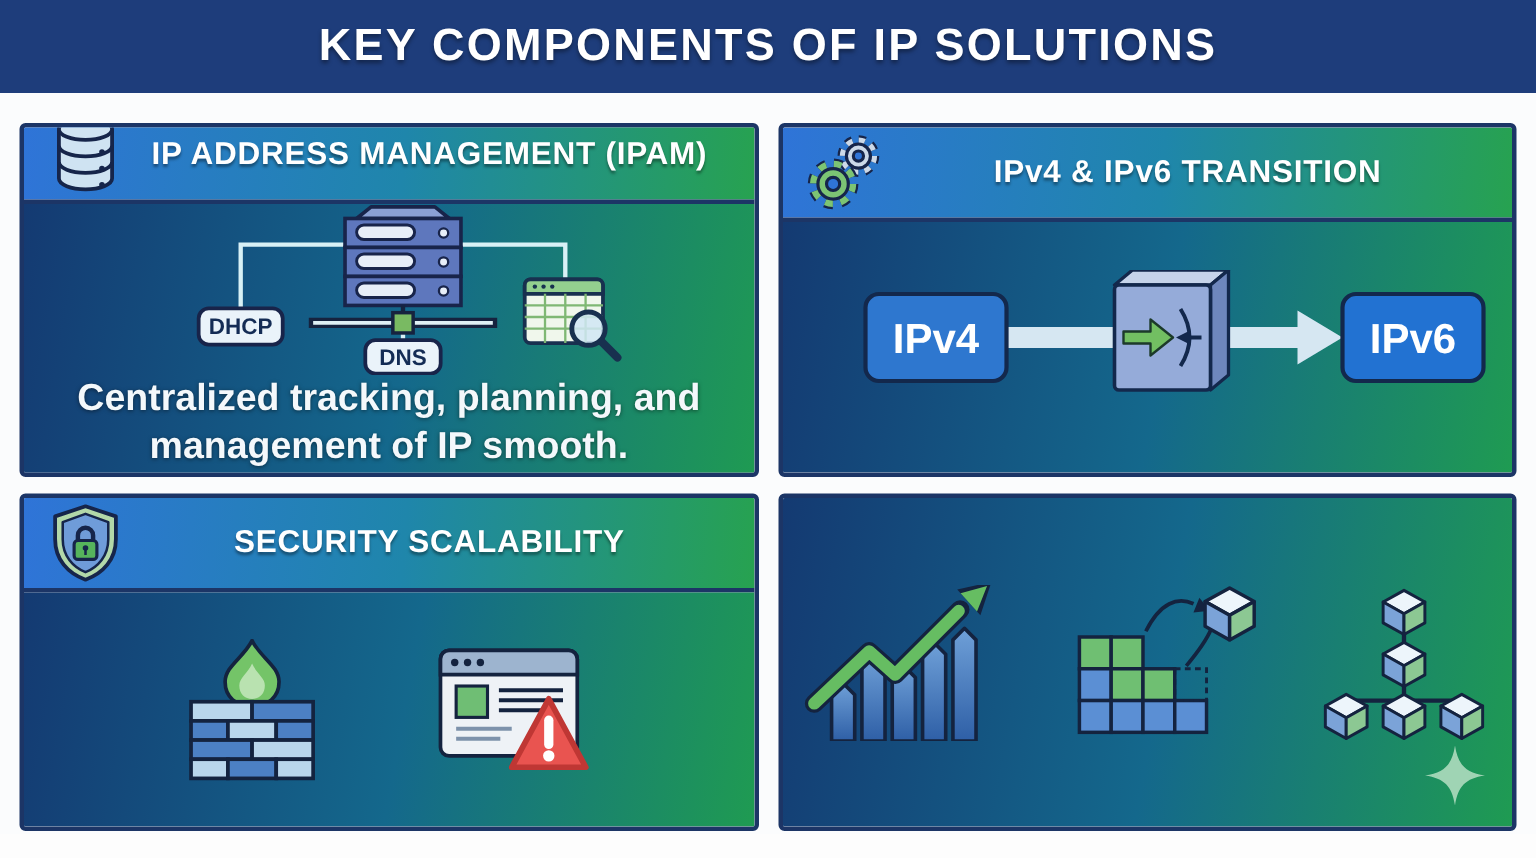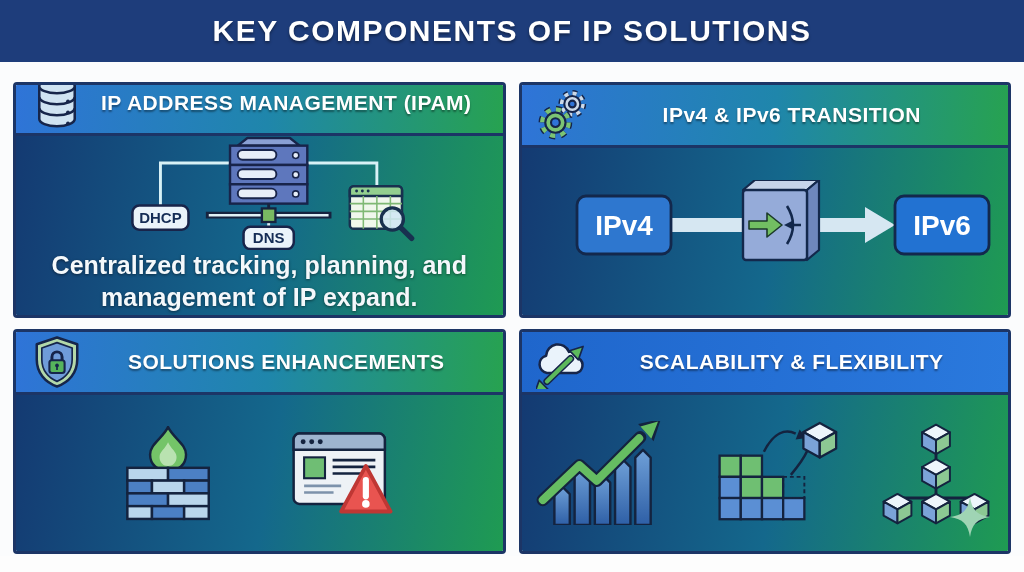--- a/index.html
+++ b/index.html
@@ -145,21 +145,21 @@
                 <circle cx="337" cy="57" r="1.5" fill="#18304f"></circle>
                 <circle cx="343" cy="57" r="1.5" fill="#18304f"></circle>
               <path d="M324,70 H378 M324,78 H378 M324,86 H378 M338,62 V96 M352,62 V96 M366,62 V96" stroke="#7fb874" stroke-width="1.6" fill="none"></path>
               <circle cx="368" cy="86" r="11.5" fill="rgba(208,230,244,0.85)" stroke="#18304f" stroke-width="3.4"></circle>
               <line x1="377" y1="95" x2="388" y2="106" stroke="#18304f" stroke-width="5.5" stroke-linecap="round"></line>
             </g>
           </svg>
         </div>
         <p class="caption">
           <span>Centralized tracking, planning, and</span><br>
-          <span>management of IP expand.</span>
+          <span>management of IP smooth.</span>
         </p>
       </div>
     </section>
 
     <section class="panel panel-transition">
       <div class="panel-header">
         <span class="hicon">
           <svg viewBox="0 0 64 64" width="54" height="54">
             <circle cx="43" cy="19" r="12" fill="none" stroke="#16254a" stroke-width="9" stroke-dasharray="4.7 4.7"></circle>
             <circle cx="43" cy="19" r="12" fill="none" stroke="#ccd9e8" stroke-width="5.5" stroke-dasharray="4.7 4.7"></circle>
@@ -208,21 +208,21 @@
         <span class="hicon">
           <svg viewBox="0 0 64 64" width="54" height="54">
             <path d="M32,3 L56,11 V29 C56,45 46,56 32,61 C18,56 8,45 8,29 V11 Z" fill="#b3d8a9" stroke="#16254a" stroke-width="3" stroke-linejoin="round"></path>
             <path d="M32,9 L50,15.5 V29 C50,42 42,51 32,55 C22,51 14,42 14,29 V15.5 Z" fill="#6f9cd9" stroke="#16254a" stroke-width="2" stroke-linejoin="round"></path>
             <path d="M26,31 v-5 a6,6 0 0 1 12,0 v5" fill="none" stroke="#16254a" stroke-width="3.5"></path>
             <rect x="23" y="30" width="18" height="15" rx="3" fill="#56b45c" stroke="#16254a" stroke-width="2.5"></rect>
             <circle cx="32" cy="36" r="2.2" fill="#16254a"></circle>
             <line x1="32" y1="37" x2="32" y2="41.5" stroke="#16254a" stroke-width="2"></line>
           </svg>
         </span>
-        <h2>SOLUTIONS ENHANCEMENTS</h2>
+        <h2>SECURITY SCALABILITY</h2>
       </div>
       <div class="panel-body">
         <div class="illus spread">
           <svg viewBox="0 0 112 100" width="106" height="95">
             <path d="M55,1 C49,13 36,19 36,30 C36,41 44,47 55,47 C66,47 74,41 74,30 C74,19 61,13 55,1 Z" fill="#74c468" stroke="#14233f" stroke-width="2.6"></path>
             <path d="M55,17 C52,24 46,27 46,32.5 C46,38.5 50,42 55,42 C60,42 64,38.5 64,32.5 C64,27 58,24 55,17 Z" fill="#b9e2b0"></path>
             <g stroke="#14233f" stroke-width="2.6">
               <rect x="12" y="44" width="43" height="13.5" fill="#b9d6ec"></rect>
                 <rect x="55" y="44" width="43" height="13.5" fill="#4c80c4"></rect>
               <rect x="12" y="57.5" width="26" height="13.5" fill="#4c80c4"></rect>
@@ -246,32 +246,20 @@
             <path d="M19,63 H58 M19,70 H50" stroke="#7d92ab" stroke-width="2.8"></path>
             <polygon points="84,42 110,90 58,90" fill="#e95450" stroke="#bf3734" stroke-width="4" stroke-linejoin="round"></polygon>
             <line x1="84" y1="57" x2="84" y2="74" stroke="#ffffff" stroke-width="6.5" stroke-linecap="round"></line>
             <circle cx="84" cy="82" r="4" fill="#ffffff"></circle>
           </svg>
         </div>
       </div>
     </section>
 
     <section class="panel panel-scalability">
-      <div class="panel-header">
-        <span class="hicon">
-          <svg viewBox="0 0 64 64" width="54" height="54">
-            <path d="M13,45 A10.5,10.5 0 0 1 12,24.5 A14,14 0 0 1 39,20 A9,9 0 0 1 51,28 A9.5,9.5 0 0 1 48,45 Z" fill="#eaf3fb" stroke="#16254a" stroke-width="3" stroke-linejoin="round"></path>
-            <line x1="13" y1="55" x2="41" y2="28" stroke="#16254a" stroke-width="8.5" stroke-linecap="round"></line>
-            <line x1="13" y1="55" x2="41" y2="28" stroke="#5cb85c" stroke-width="5" stroke-linecap="round"></line>
-            <polygon points="0,-7.5 15,0 0,7.5" transform="translate(45,24) rotate(-44)" fill="#5cb85c" stroke="#16254a" stroke-width="2" stroke-linejoin="round"></polygon>
-            <polygon points="0,-7.5 15,0 0,7.5" transform="translate(9,59) rotate(136)" fill="#5cb85c" stroke="#16254a" stroke-width="2" stroke-linejoin="round"></polygon>
-          </svg>
-        </span>
-        <h2>SCALABILITY &amp; FLEXIBILITY</h2>
-      </div>
       <div class="panel-body">
         <div class="illus trio">
           <svg viewBox="0 0 150 108" width="145" height="104">
             <g fill="url(#barGrad)" stroke="#14233f" stroke-width="2.5" stroke-linejoin="round">
               <path d="M24,108 V76 L32,68 L40,76 V108 Z"></path>
               <path d="M45,108 V56 L53,48 L61,56 V108 Z"></path>
               <path d="M66,108 V64 L74,56 L82,64 V108 Z"></path>
               <path d="M87,108 V48 L95,40 L103,48 V108 Z"></path>
               <path d="M108,108 V38 L116,30 L124,38 V108 Z"></path>
             </g>

